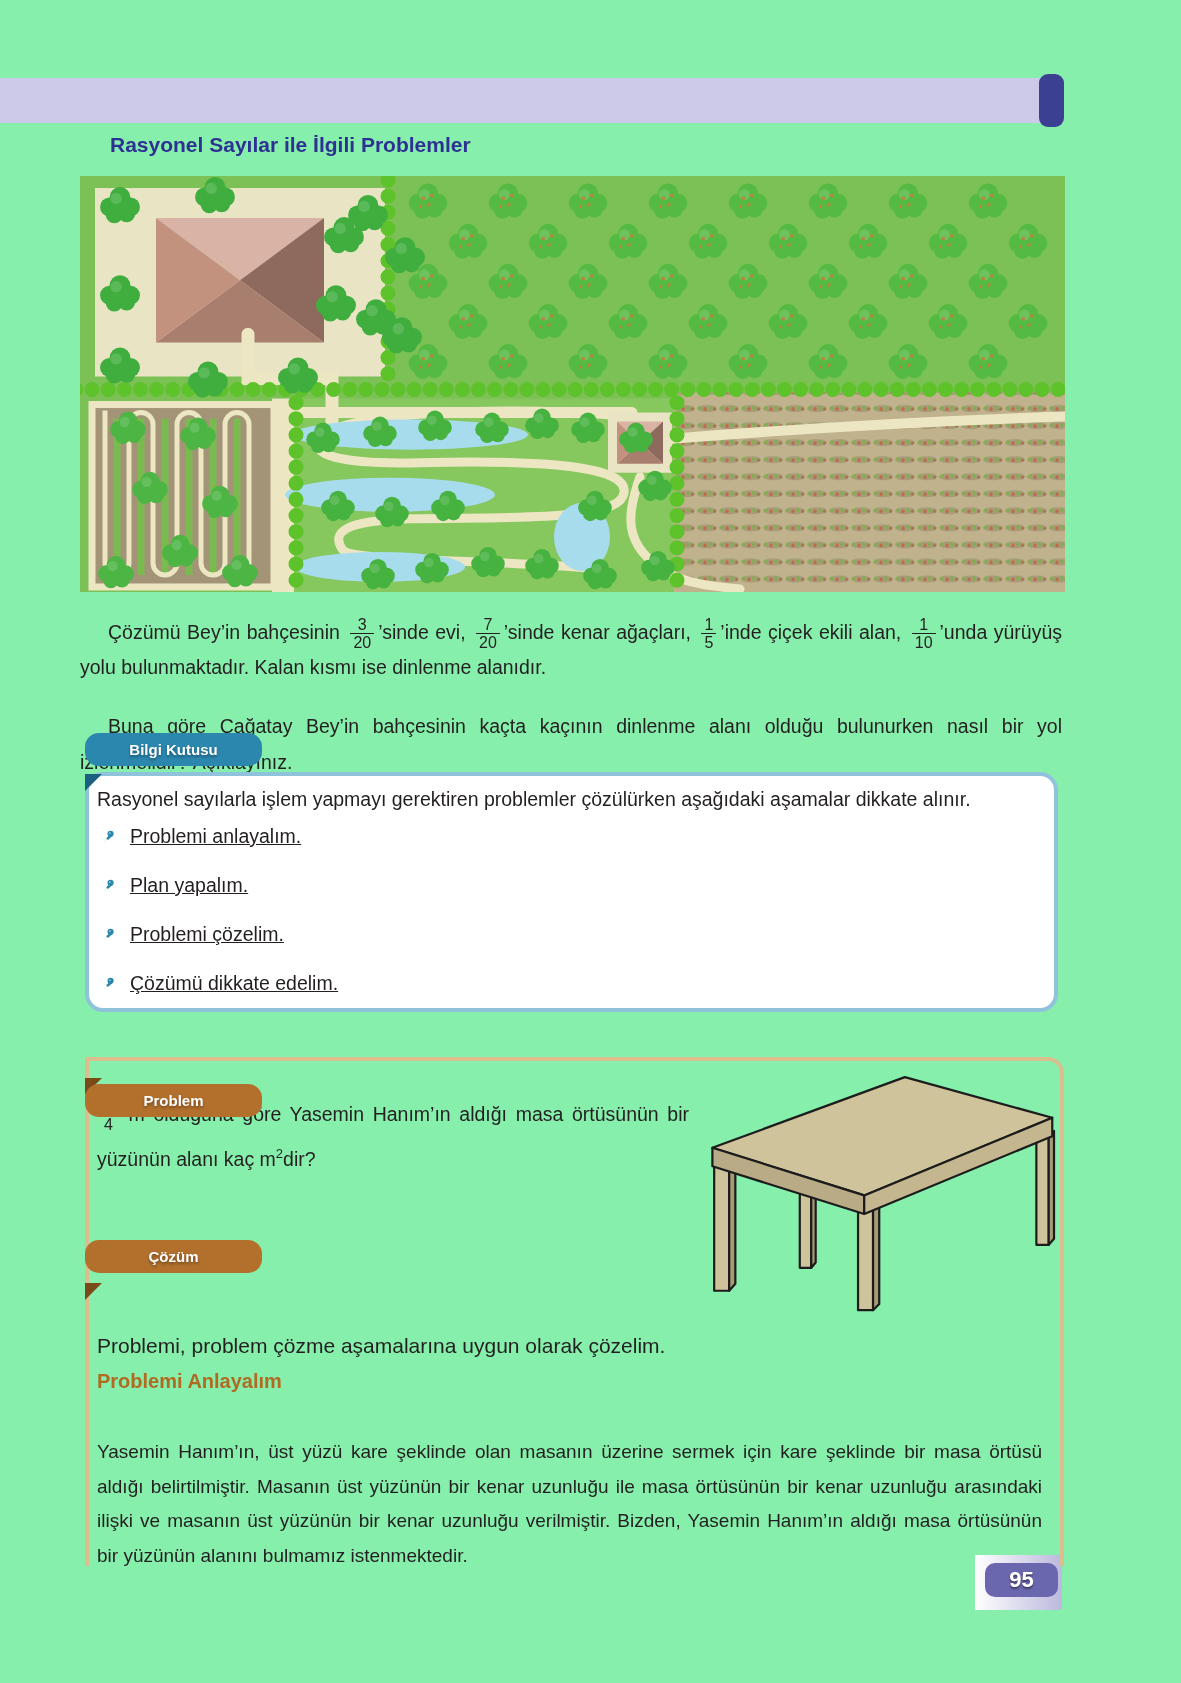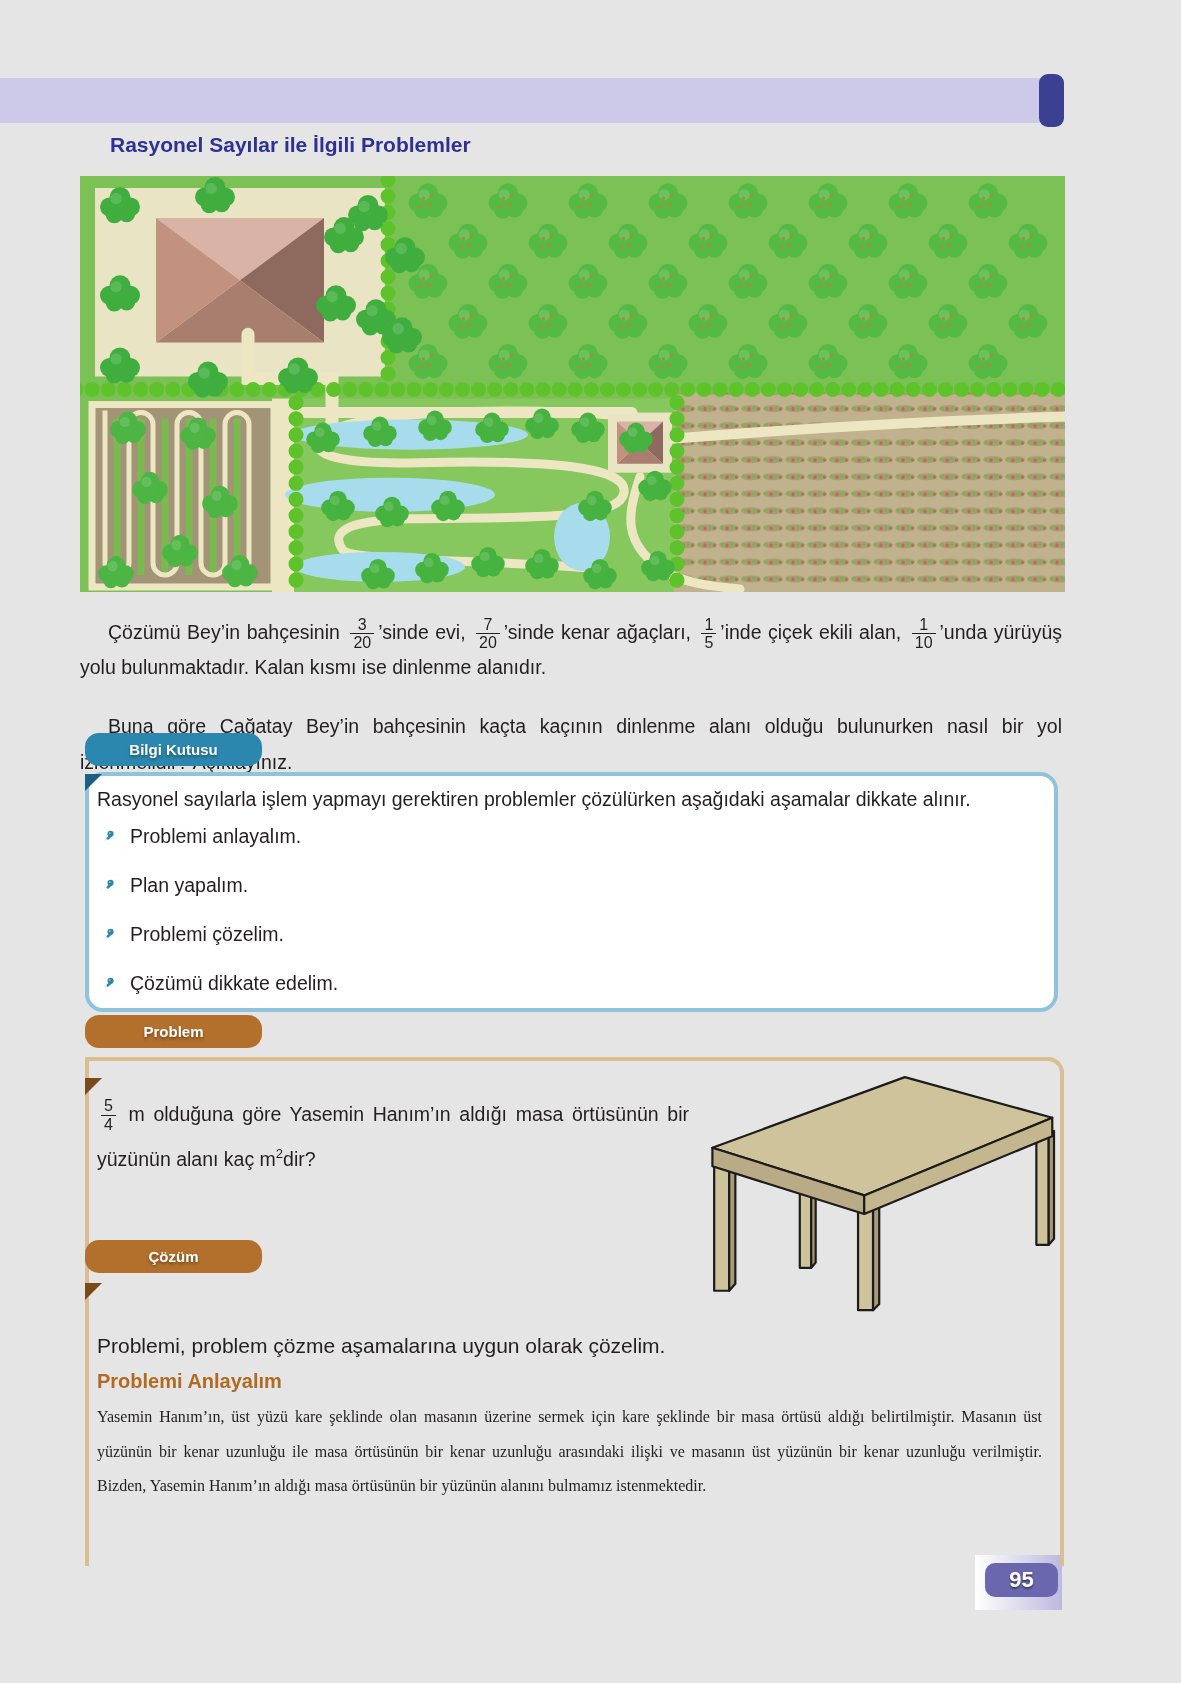--- a/index.html
+++ b/index.html
@@ -1,16 +1,16 @@
 <!DOCTYPE html>
 <html><head>
 <meta charset="utf-8">
 <style>
   html,body{margin:0;padding:0;background:#ffffff;}
-  .page{position:relative;width:1181px;height:1683px;background:#e5e5e5;overflow:hidden;
+  .page{position:relative;width:1181px;height:1683px;background:#86efac;overflow:hidden;
         font-family:"Liberation Sans", sans-serif;color:var(--text,#231f20);}
   
   .topbar{position:absolute;left:0;top:78px;width:1043px;height:45px;background:var(--header_bar);}
   .topcap{position:absolute;left:1039px;top:74px;width:25px;height:53px;border-radius:9px;background:var(--header_cap);}
   .pagetitle{position:absolute;left:110px;top:133px;font-size:21px;font-weight:bold;color:var(--title_color);}
   
   .garden{position:absolute;left:80px;top:176px;}
   
   .para{position:absolute;left:80px;width:982px;font-size:19.5px;line-height:36px;text-align:justify;}
   .p1{top:596px;line-height:30px;}
@@ -23,40 +23,40 @@
   
   .tag{position:absolute;width:177px;padding:8px 0;text-align:center;border-radius:14px;
        color:#fff;font-size:15px;font-weight:bold;z-index:4;text-shadow:0 2px 3px rgba(0,0,0,.38);}
   .tag-blue{left:85px;top:733px;background:var(--info_bg);}
   .fold{position:absolute;width:0;height:0;z-index:3;}
   .fold-info{left:85px;top:774px;border-top:17px solid var(--info_fold);border-right:17px solid transparent;}
   .infoframe{position:absolute;left:85px;top:772px;width:965px;height:232px;background:#fff;
              border:4px solid var(--info_border);border-radius:18px;z-index:2;}
   .infocontent{position:absolute;left:97px;top:788px;width:950px;font-size:19.5px;z-index:5;}
   .infocontent .lead{margin:0 0 10px 0;}
-  .infolist{list-style:none;margin:14px 0 0 0;padding:0;}
+  .infolist{list-style:none;margin:14px 0 0 0;padding:0;text-decoration:underline;}
   .infolist li{display:flex;align-items:flex-start;gap:14px;margin:0 0 24px 4px;}
   .pin{color:var(--info_bg);flex:0 0 auto;margin-top:2px;}
   
-  .tag-problem{left:85px;top:1015px;background:var(--tag_bg);}
+  .tag-problem{left:85px;top:1084px;background:var(--tag_bg);}
   .fold-problem{left:85px;top:1078px;border-top:17px solid var(--tag_fold);border-right:17px solid transparent;}
   .probframe{position:absolute;left:85px;top:1057px;width:971px;height:505px;
              border-top:4px solid var(--frame_border);border-right:4px solid var(--frame_border);
              border-left:4px solid var(--frame_border);border-bottom:none;border-radius:0 16px 0 0;z-index:1;}
   .probtext{position:absolute;left:97px;top:1074px;width:592px;font-size:19.5px;line-height:40px;
             text-align:justify;z-index:2;}
   .probtext sup{font-size:13px;}
   .tableimg{position:absolute;left:700px;top:1063px;z-index:2;}
   
   .tag-solution{left:85px;top:1240px;background:var(--tag_bg);}
   .fold-solution{left:85px;top:1283px;border-top:17px solid var(--tag_fold);border-right:17px solid transparent;}
   .sol-p1{position:absolute;left:97px;top:1313px;width:940px;font-size:21px;z-index:2;}
   .sol-h{position:absolute;left:97px;top:1350px;font-size:20px;font-weight:bold;color:var(--heading_color);z-index:2;}
-  .sol-p2{position:absolute;left:97px;top:1384px;width:945px;font-size:16px;line-height:34.5px;
-          text-align:justify;z-index:2;font-family:Liberation Serif, serif;}
+  .sol-p2{position:absolute;left:97px;top:1416px;width:945px;font-size:19px;line-height:34.5px;
+          text-align:justify;z-index:2;}
   
   .pageband{position:absolute;left:975px;top:1555px;width:87px;height:55px;
             background:linear-gradient(to right,#ffffff,var(--band));}
   .pagebadge{position:absolute;left:985px;top:1563px;width:73px;height:34px;background:var(--badge_bg);
              border-radius:10px;color:#fff;font-size:22px;font-weight:bold;display:flex;align-items:center;
              justify-content:center;text-shadow:0 2px 2px rgba(0,0,0,.45);}
 </style>
 </head>
 <body>
 

